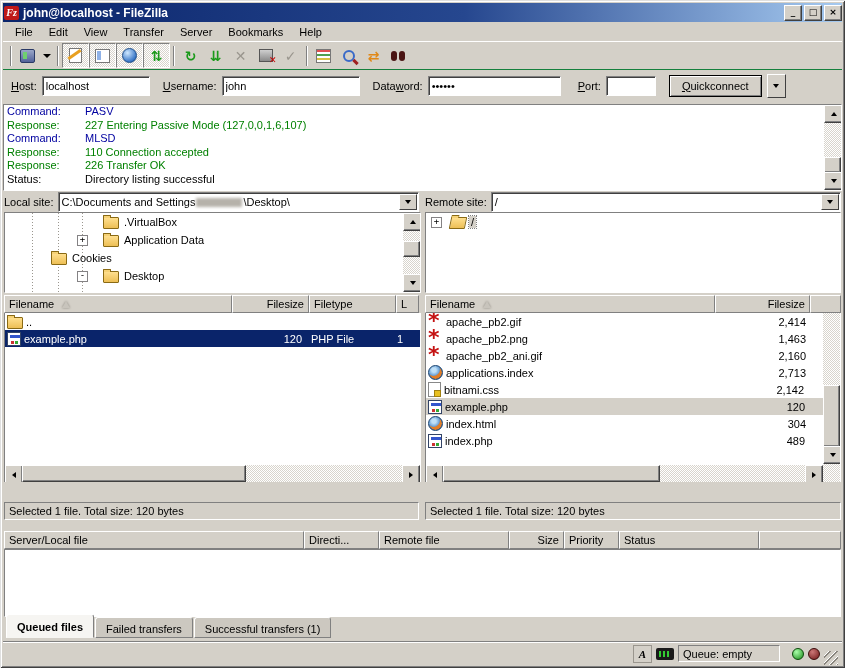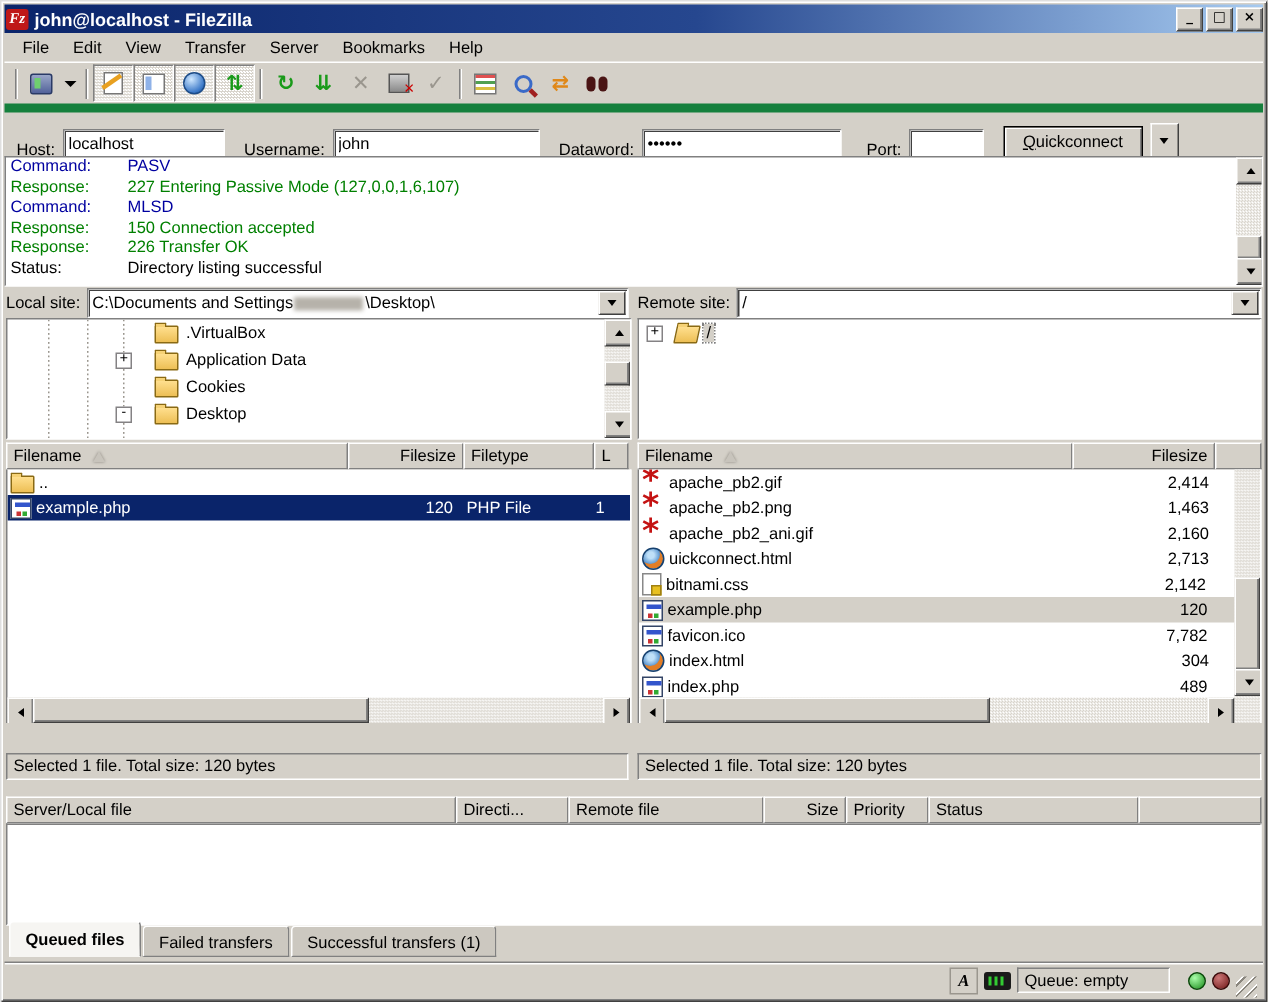--- a/index.html
+++ b/index.html
@@ -38,22 +38,22 @@
   .ti-globe{width:13px;height:13px;border-radius:50%;background:radial-gradient(circle at 35% 30%,#cfe8ff,#3a78c8 70%,#1c4c88);border:1px solid #1c4c88}
   .ti-server{width:12px;height:11px;background:linear-gradient(#cfcfcf,#8a8a8a);border:1px solid #555;position:relative}
   .ti-server::after{content:"✕";position:absolute;right:-5px;bottom:-4px;color:#c00;font:bold 9px "DejaVu Sans",sans-serif}
   .ti-filter{width:13px;height:12px;border:1px solid #777;
              background:repeating-linear-gradient(180deg,#e05050 0 2px,#fff 2px 4px,#50a050 4px 6px,#fff 6px 8px,#d8c040 8px 10px,#fff 10px 12px)}
   .ti-mag{width:8px;height:8px;border:2px solid #3a6ac8;border-radius:50%;position:relative}
   .ti-mag::after{content:"";position:absolute;right:-4px;bottom:-5px;width:3px;height:6px;background:#a02020;transform:rotate(-45deg)}
   .ti-find{width:15px;height:10px;position:relative}
   .ti-find::before{content:"";position:absolute;left:0;top:0;width:6px;height:10px;background:#4a1414;border-radius:3px;box-shadow:8px 0 0 #4a1414}
   
-  .qcbar{position:absolute;top:69px;left:3px;right:3px;height:31px;display:flex;align-items:flex-end;gap:5px;
-         padding-left:8px;border-top:6px solid #15803d}
+  .qcbar{position:absolute;top:69px;left:3px;right:3px;height:31px;display:flex;align-items:center;gap:5px;
+         padding-left:8px;border-top:1px solid #15803d}
   .qclabel u{text-decoration:underline}
   .tb{height:16px;border:1px solid;border-color:#808080 #fff #fff #808080;box-shadow:inset 1px 1px 0 #404040;
       background:#fff;padding:1px 3px;font:11px "Liberation Sans",sans-serif;outline:none}
   .qcbtn{height:22px;padding:2px 12px;background:#d4d0c8;border:1px solid #000;
          box-shadow:inset 1px 1px 0 #fff,inset -1px -1px 0 #808080;font:11px "Liberation Sans",sans-serif}
   .qcdd{width:17px;height:22px;background:#d4d0c8;border:1px solid;border-color:#fff #404040 #404040 #fff;
         display:flex;align-items:center;justify-content:center}
   
   .log{position:absolute;top:104px;left:3px;right:3px;height:85px;background:#fff;
        border:1px solid;border-color:#808080 #fff #fff #808080;overflow:hidden}
@@ -245,21 +245,21 @@
     <div class="logline k-response">
         <span class="logtype">Response:</span>
         <span>227 Entering Passive Mode (127,0,0,1,6,107)</span>
       </div>
     <div class="logline k-command">
         <span class="logtype">Command:</span>
         <span>MLSD</span>
       </div>
     <div class="logline k-response">
         <span class="logtype">Response:</span>
-        <span>150 Connection accepted</span>
+        <span>110 Connection accepted</span>
       </div>
     <div class="logline k-response">
         <span class="logtype">Response:</span>
         <span>226 Transfer OK</span>
       </div>
     <div class="logline k-status">
         <span class="logtype">Status:</span>
         <span>Directory listing successful</span>
       </div>
     <div class="sbv">
@@ -290,21 +290,21 @@
     <span class="guide" style="left:77px"></span>
     <div class="trow" style="padding-left:96px">
       <span class="fico i-folder"></span>
       <span class="treelabel">.VirtualBox</span>
     </div>
     <div class="trow" style="padding-left:96px">
       <span class="exp" style="left:72px;top:4px">+</span>
       <span class="fico i-folder"></span>
       <span class="treelabel">Application Data</span>
     </div>
-    <div class="trow" style="padding-left:96px">
+    <div class="trow" style="padding-left:44px">
       <span class="fico i-folder"></span>
       <span class="treelabel">Cookies</span>
     </div>
     <div class="trow" style="padding-left:96px">
       <span class="exp" style="left:72px;top:4px">-</span>
       <span class="fico i-folder"></span>
       <span class="treelabel">Desktop</span>
     </div>
     <div class="sbv">
       <span class="sbbtn" style="top:0">
@@ -394,37 +394,32 @@
       <span class="cname" style="width:268px">apache_pb2.png</span>
       <span class="num" style="width:96px">1,463</span>
     </div>
     <div class="frow">
       <span class="fico i-apache"></span>
       <span class="cname" style="width:268px">apache_pb2_ani.gif</span>
       <span class="num" style="width:96px">2,160</span>
     </div>
     <div class="frow">
       <span class="fico i-firefox"></span>
-      <span class="cname" style="width:268px">uickconnect.html</span>
+      <span class="cname" style="width:268px">applications.index</span>
       <span class="num" style="width:96px">2,713</span>
     </div>
     <div class="frow">
       <span class="fico i-css"></span>
       <span class="cname" style="width:268px">bitnami.css</span>
       <span class="num" style="width:96px">2,142</span>
     </div>
     <div class="frow sel-inact">
       <span class="fico i-php"></span>
       <span class="cname" style="width:268px">example.php</span>
       <span class="num" style="width:96px">120</span>
-    </div>
-    <div class="frow">
-      <span class="fico i-php"></span>
-      <span class="cname" style="width:268px">favicon.ico</span>
-      <span class="num" style="width:96px">7,782</span>
     </div>
     <div class="frow">
       <span class="fico i-firefox"></span>
       <span class="cname" style="width:268px">index.html</span>
       <span class="num" style="width:96px">304</span>
     </div>
     <div class="frow">
       <span class="fico i-php"></span>
       <span class="cname" style="width:268px">index.php</span>
       <span class="num" style="width:96px">489</span>

